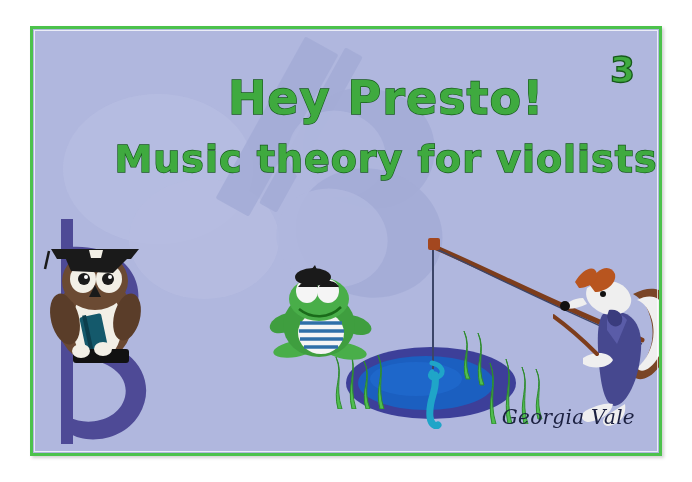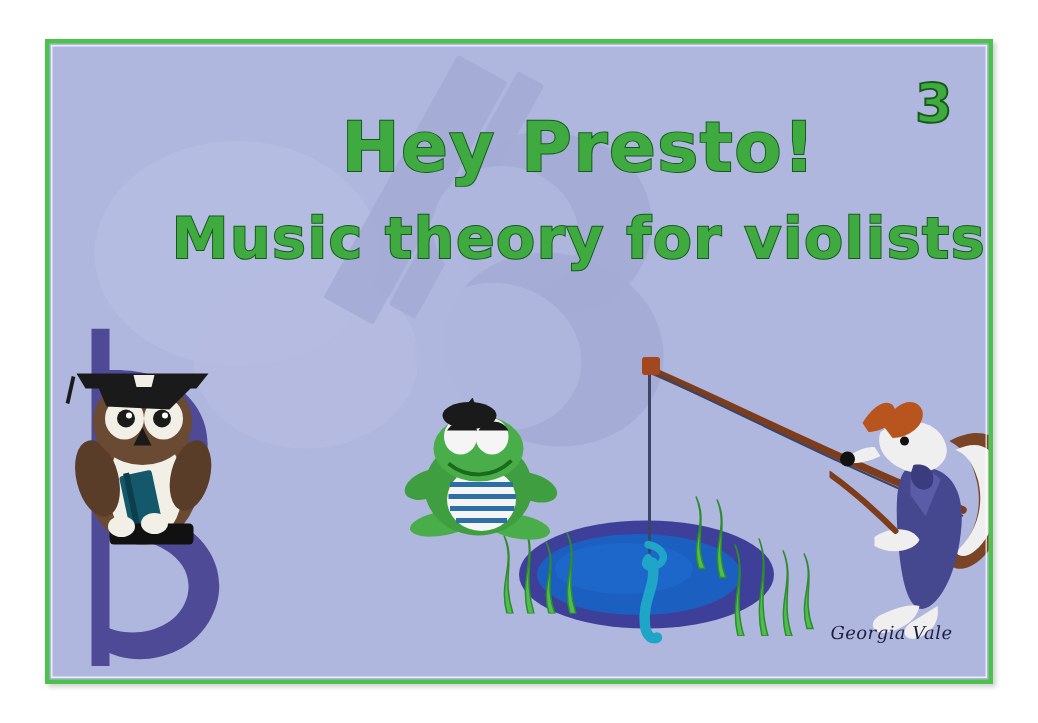--- a/index.html
+++ b/index.html
@@ -103,21 +103,21 @@
     font-size:36px; font-weight:bold;
     color:#3faa3f;
     -webkit-text-stroke:1.3px #16591b;
     z-index:20;
     font-family:"DejaVu Sans", sans-serif;
   }
 
   #author{
     position:absolute;
     right:24px; bottom:24px;
-    font-size:12px;
+    font-size:20px;
     color:#1b2040;
     font-family:"DejaVu Serif", serif;
     font-style:italic;
     z-index:20;
     letter-spacing:.3px;
   }
 
   
   #pond{
     position:absolute; left:313px; top:310px;

